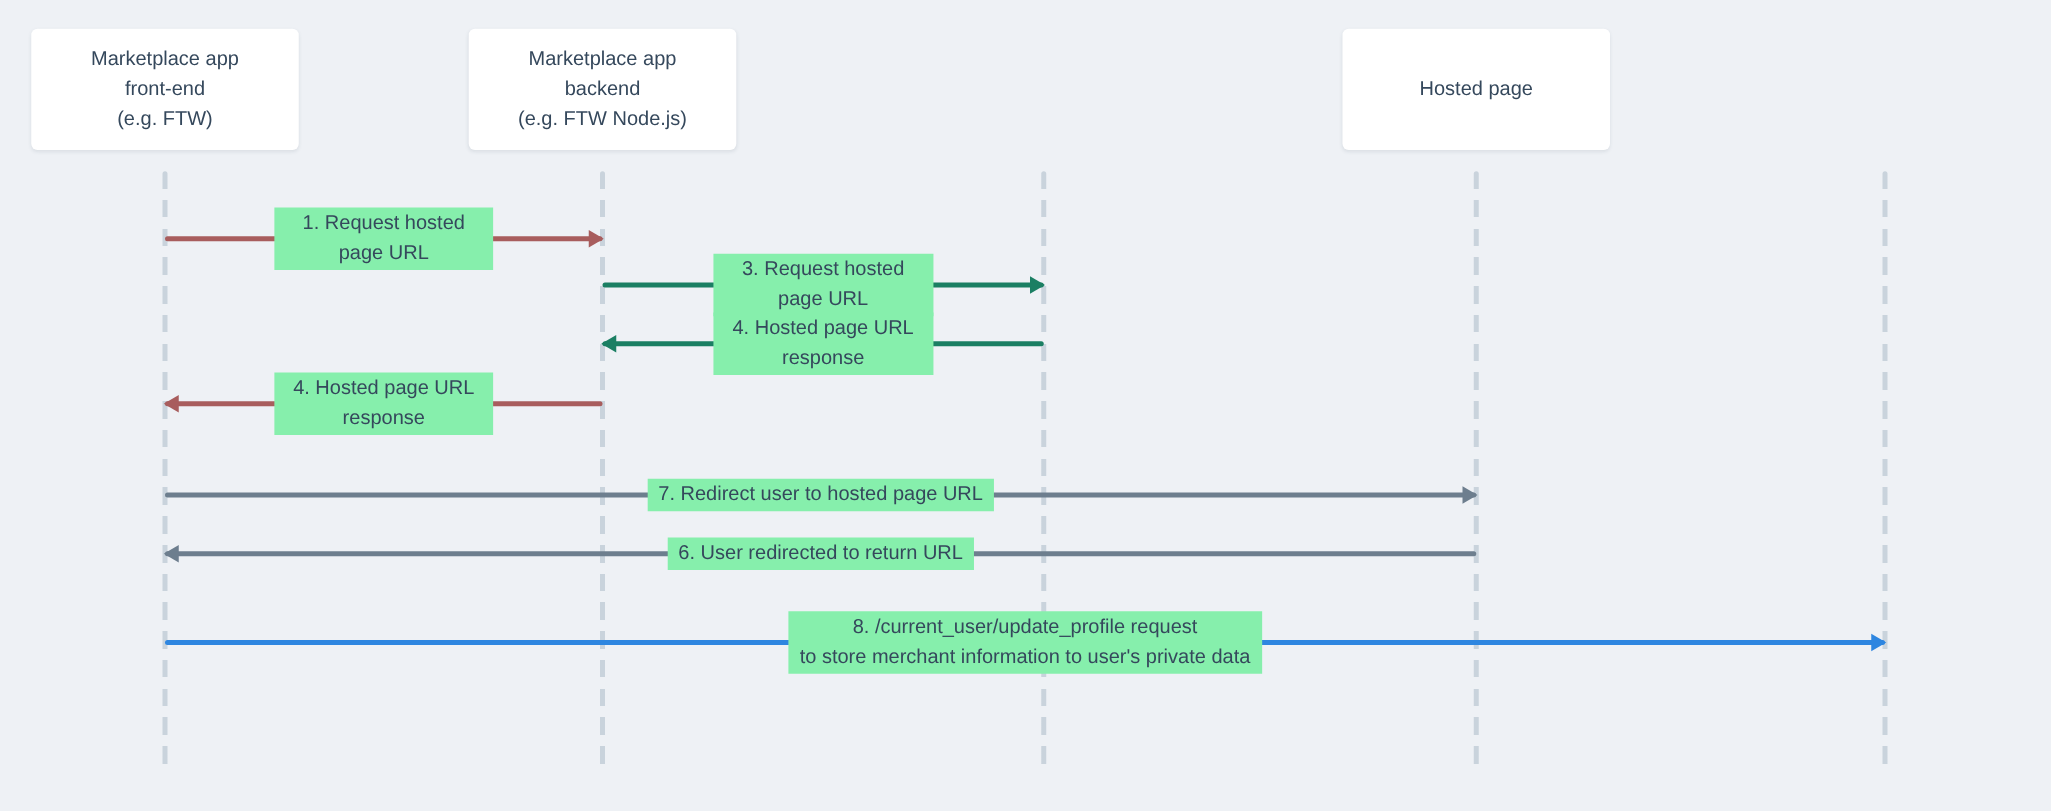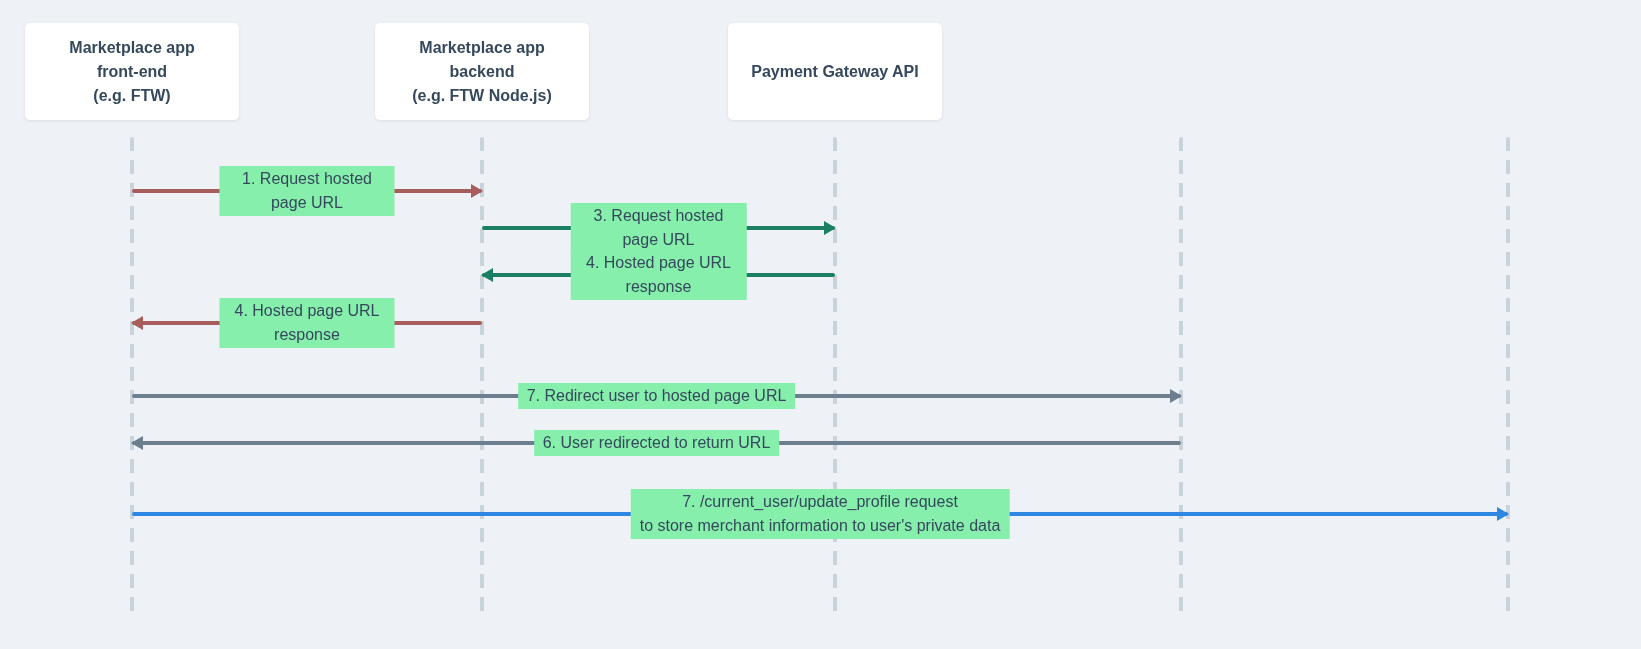--- a/index.html
+++ b/index.html
@@ -25,21 +25,20 @@
     border-radius: 5px;
     box-shadow: 0 1px 3px rgba(52, 69, 90, 0.10);
     display: flex;
     align-items: center;
     justify-content: center;
     text-align: center;
     color: #35485c;
     font-size: 16px;
     line-height: 24px;
     white-space: pre-line;
-    font-weight: bold;
   }
   .a1 { left: 25px; }
   .a2 { left: 375px; }
   .a3 { left: 728px; }
   .a4 { left: 1074px; }
   .a5 { left: 1401px; }
 
   
   .lifeline {
     position: absolute;
@@ -107,22 +106,22 @@
   <div class="actor a1">
     <span>Marketplace app
 front-end
 (e.g. FTW)</span>
   </div>
   <div class="actor a2">
     <span>Marketplace app
 backend
 (e.g. FTW Node.js)</span>
   </div>
-  <div class="actor a3">
-    <span>Payment Gateway API</span>
+  <div class="actor a4">
+    <span>Hosted page</span>
   </div>
 
   <div class="lifeline l1"></div>
   <div class="lifeline l2"></div>
   <div class="lifeline l3"></div>
   <div class="lifeline l4"></div>
   <div class="lifeline l5"></div>
 
   <div class="message m1">
     <div class="msg-line"></div>
@@ -156,17 +155,17 @@
 
   <div class="message m6">
     <div class="msg-line"></div>
     <div class="head left"></div>
     <div class="msg-label">6. User redirected to return URL</div>
   </div>
 
   <div class="message m7">
     <div class="msg-line"></div>
     <div class="head right"></div>
-    <div class="msg-label">7. /current_user/update_profile request
+    <div class="msg-label">8. /current_user/update_profile request
 to store merchant information to user's private data</div>
   </div>
 
 </div>
 
 </body></html>

